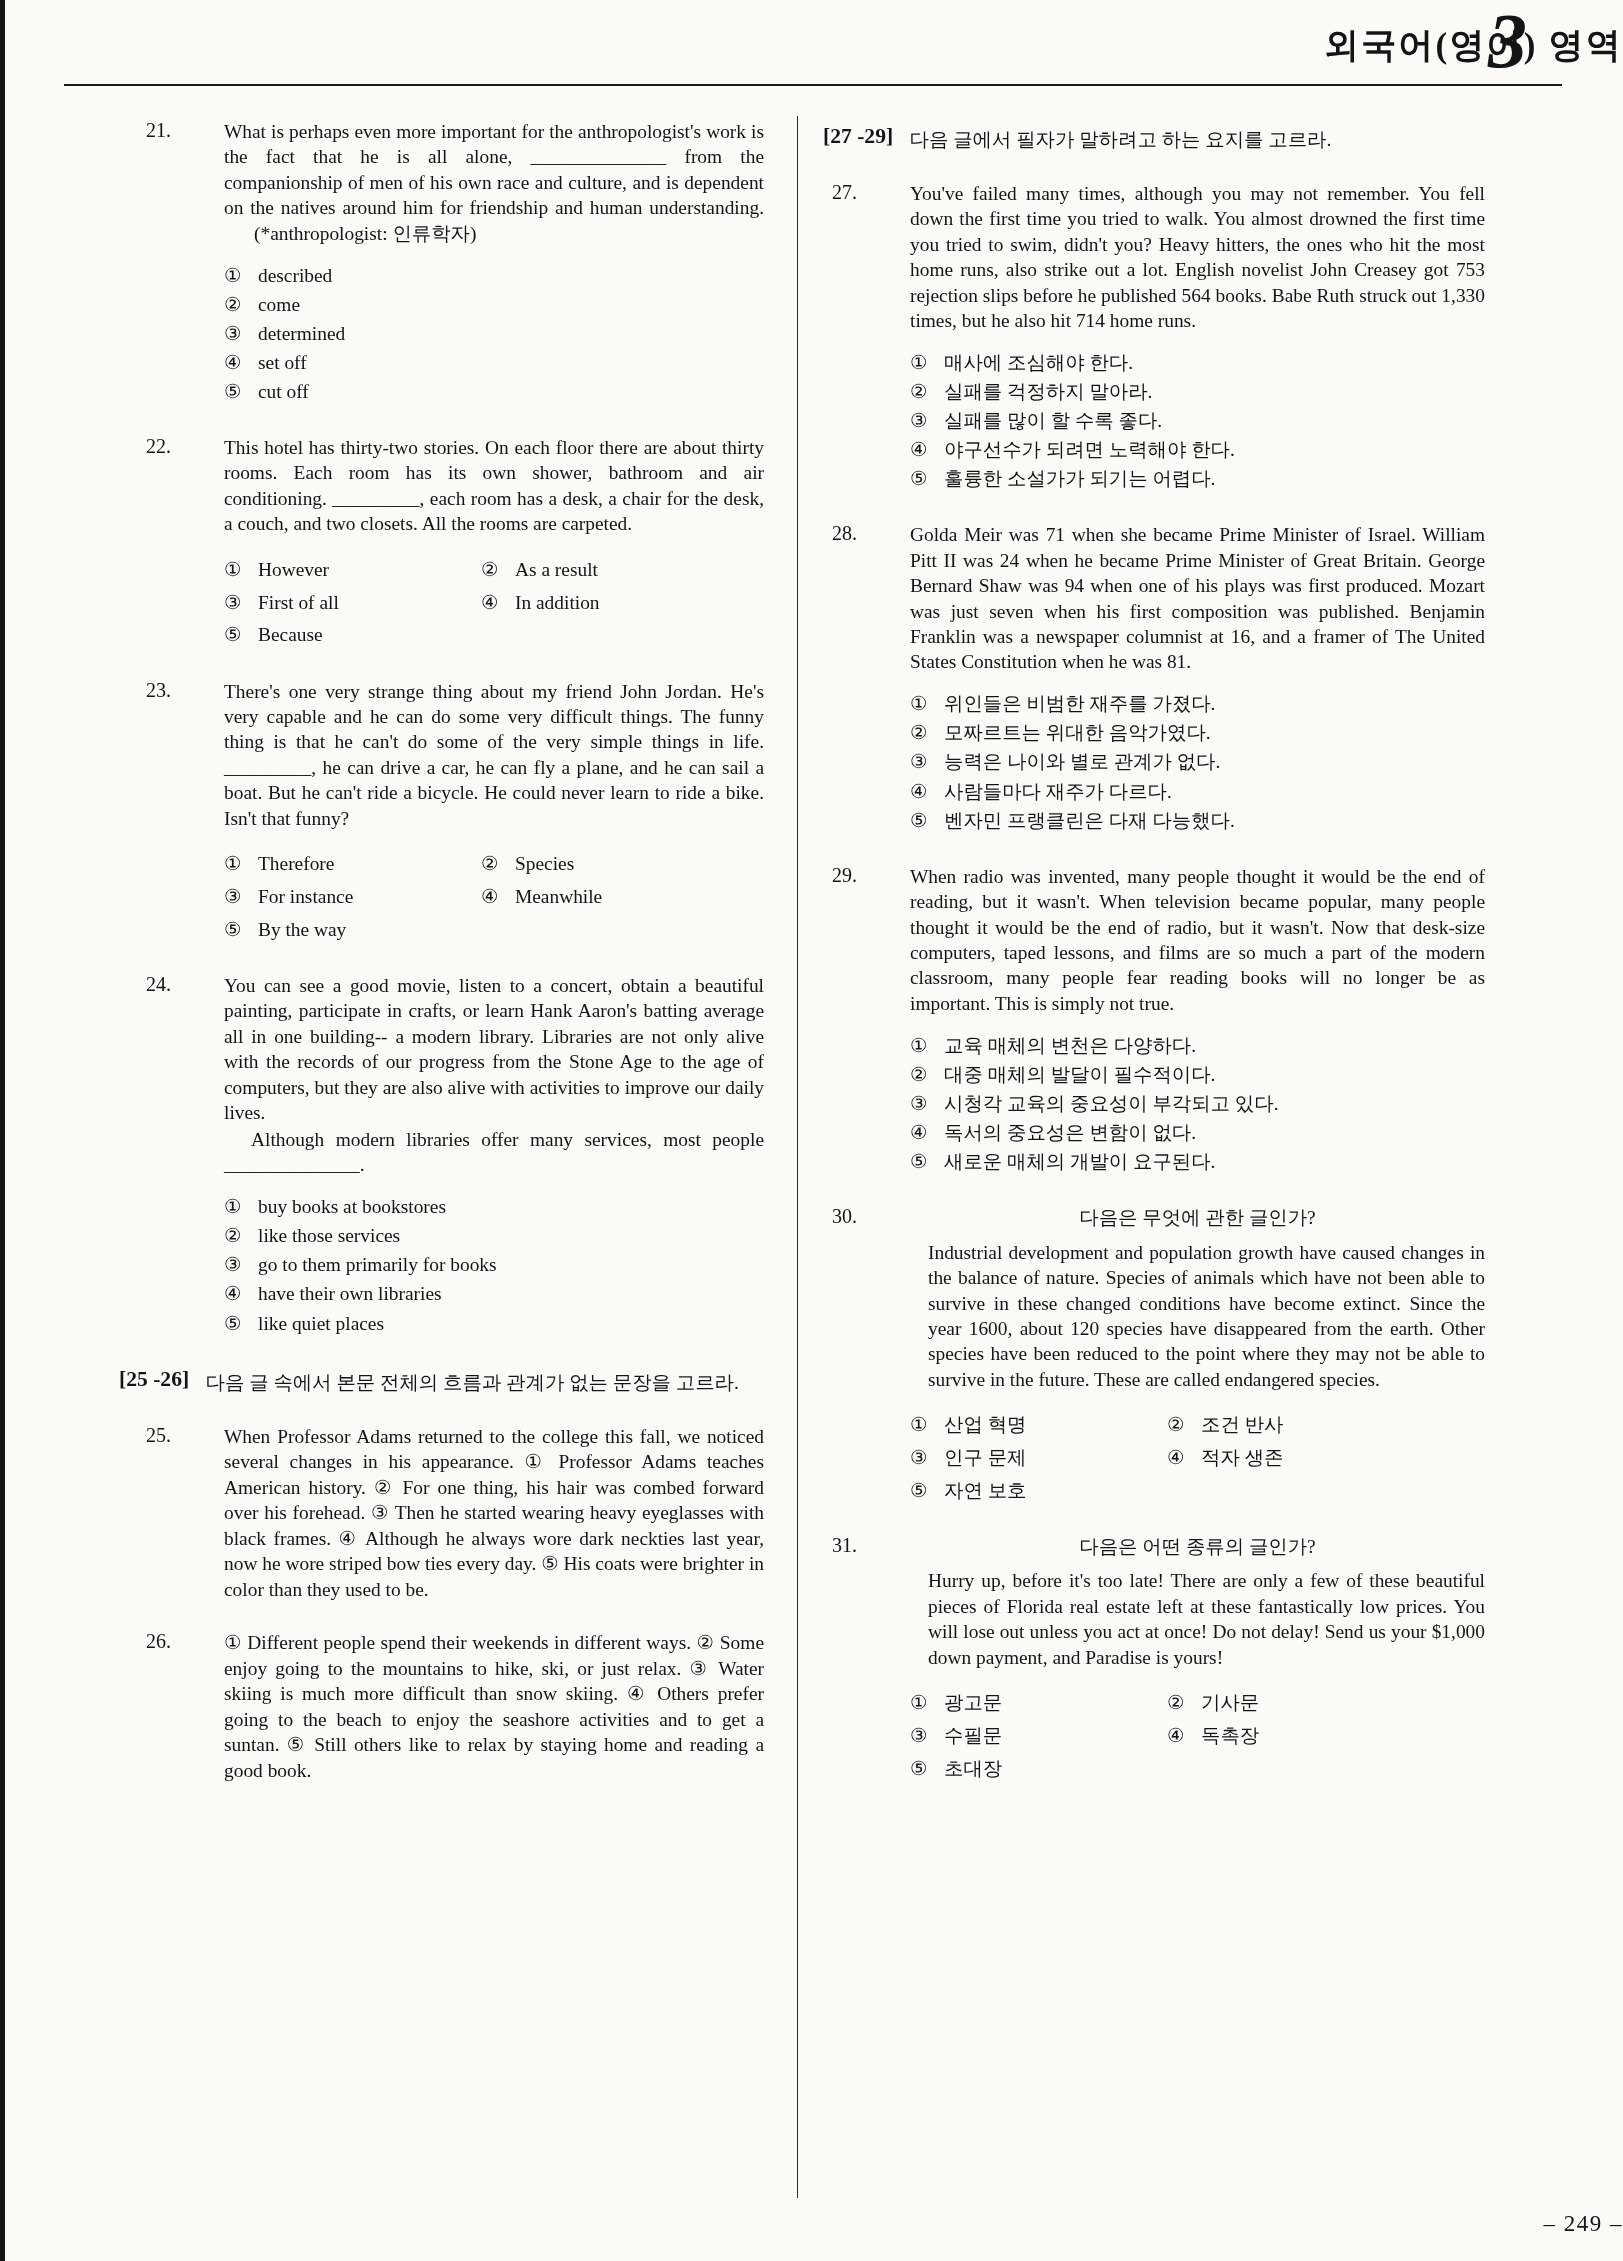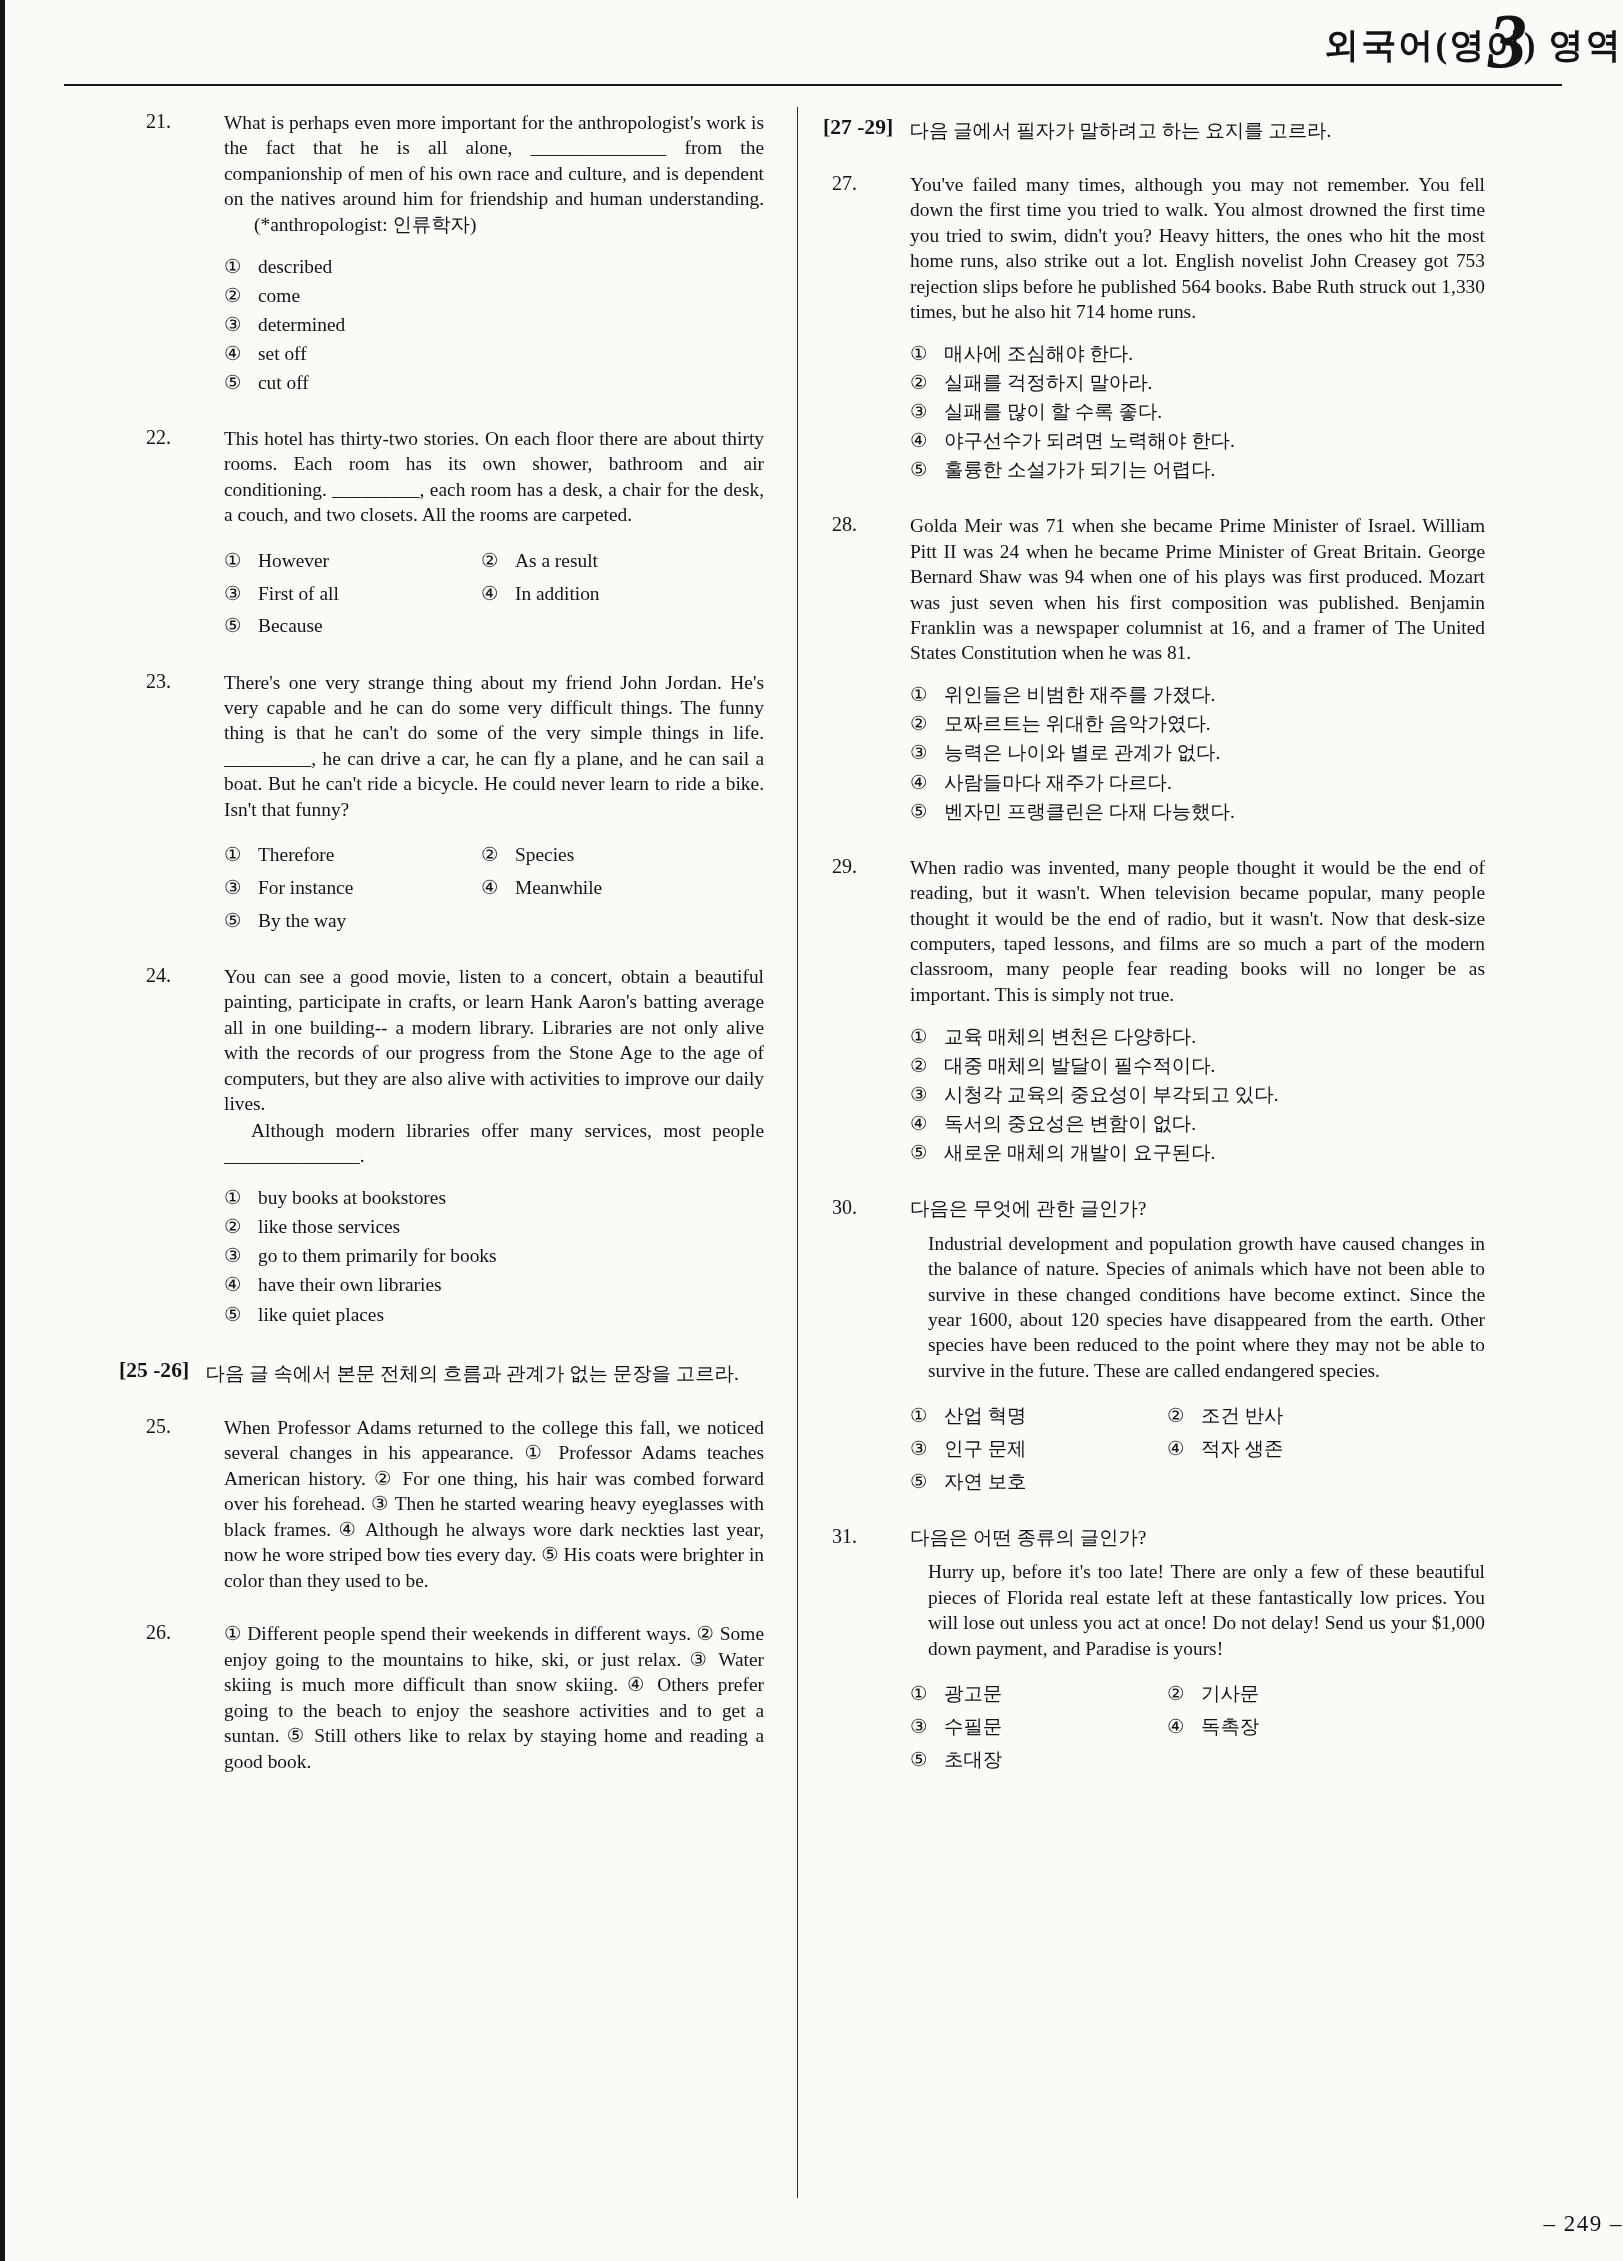--- a/index.html
+++ b/index.html
@@ -9,32 +9,32 @@
     font-family:"Liberation Serif","DejaVu Serif",serif;
     color:#141414;
     position:relative;
     overflow:hidden;
   }
   .page-edge{position:absolute;left:0;top:0;width:4.5px;height:2261px;background:#151515}
   .header{position:relative;padding-top:22.4px;height:84px}
   .title{text-align:right;font-size:35px;font-weight:bold;letter-spacing:2.2px}
   .pagenum{position:absolute;right:96px;top:0;font-size:78px;font-style:italic;font-weight:bold;line-height:1.05}
   .rule{border-top:2.2px solid #1a1a1a;margin:0 61px 0 64px}
-  .columns{display:flex;align-items:stretch;min-height:2112px;padding-top:21px}
+  .columns{display:flex;align-items:stretch;min-height:2112px;padding-top:30px}
   .col{padding-top:3px}
   .col-left{margin-left:64px;width:709px;padding-left:55px;padding-right:9px}
   .col-right{margin-left:24px;width:694px;border-left:1.5px solid #2b2b2b;padding-left:25px;padding-right:6px}
   .question{display:flex;margin-bottom:27px;padding-left:27px}
   .col-right .question{padding-left:9px}
   .qnum{flex:0 0 78px;font-size:20px}
   .qbody{flex:1;font-size:19.4px;line-height:1.31;text-align:justify}
   .para{margin-bottom:1.5px}
   .pindent{text-indent:27px}
   .note{margin-left:30px;white-space:nowrap}
-  .prompt{margin-bottom:9px;text-align:left}
+  .prompt{margin-bottom:9px;text-align:center}
   .indent-block .para{margin-left:18px}
   .options{margin-top:16.4px;text-align:left}
   .option{display:flex;margin:3.7px 0}
   .onum{flex:0 0 34px}
   .otext{flex:1}
   .options.cols2{display:grid;grid-template-columns:251px 1fr;column-gap:6px}
   .section{display:flex;margin:4.5px 0 28px}
   .bracket{flex:0 0 auto;font-size:21.6px;font-weight:bold;margin-right:16.4px}
   .stext{font-size:19.4px;line-height:1.4;padding-top:2.2px;text-align:justify}
   .u{text-underline-offset:3px}

